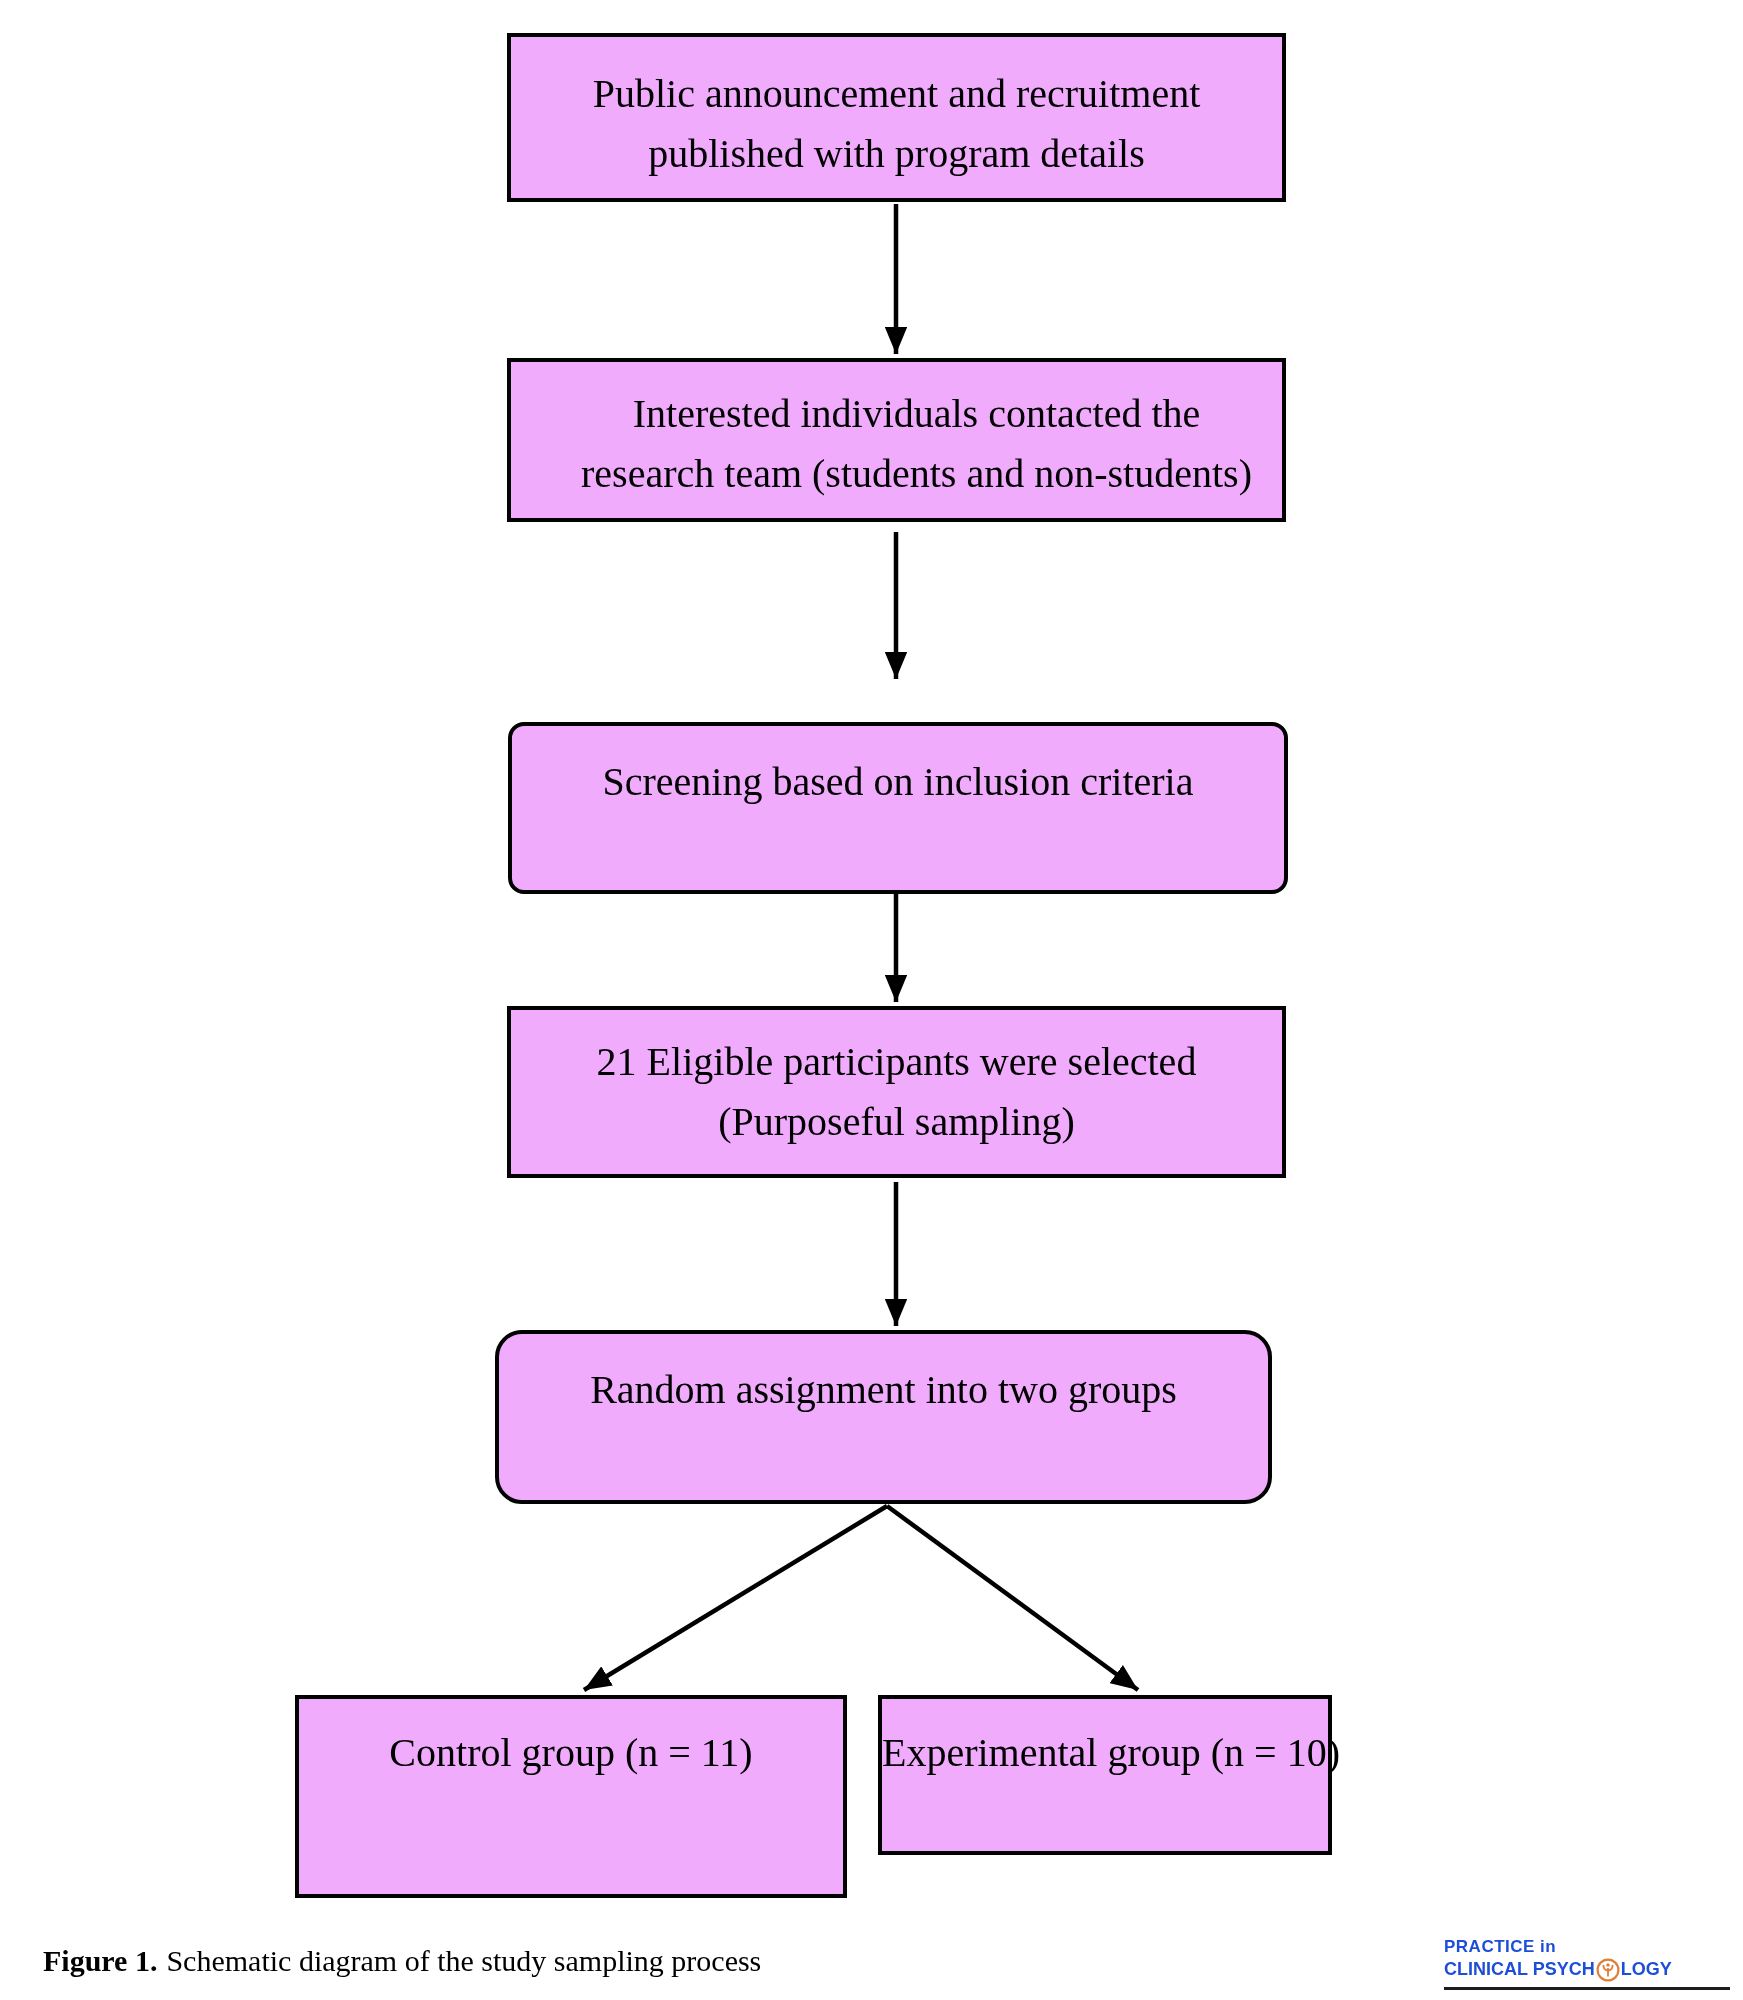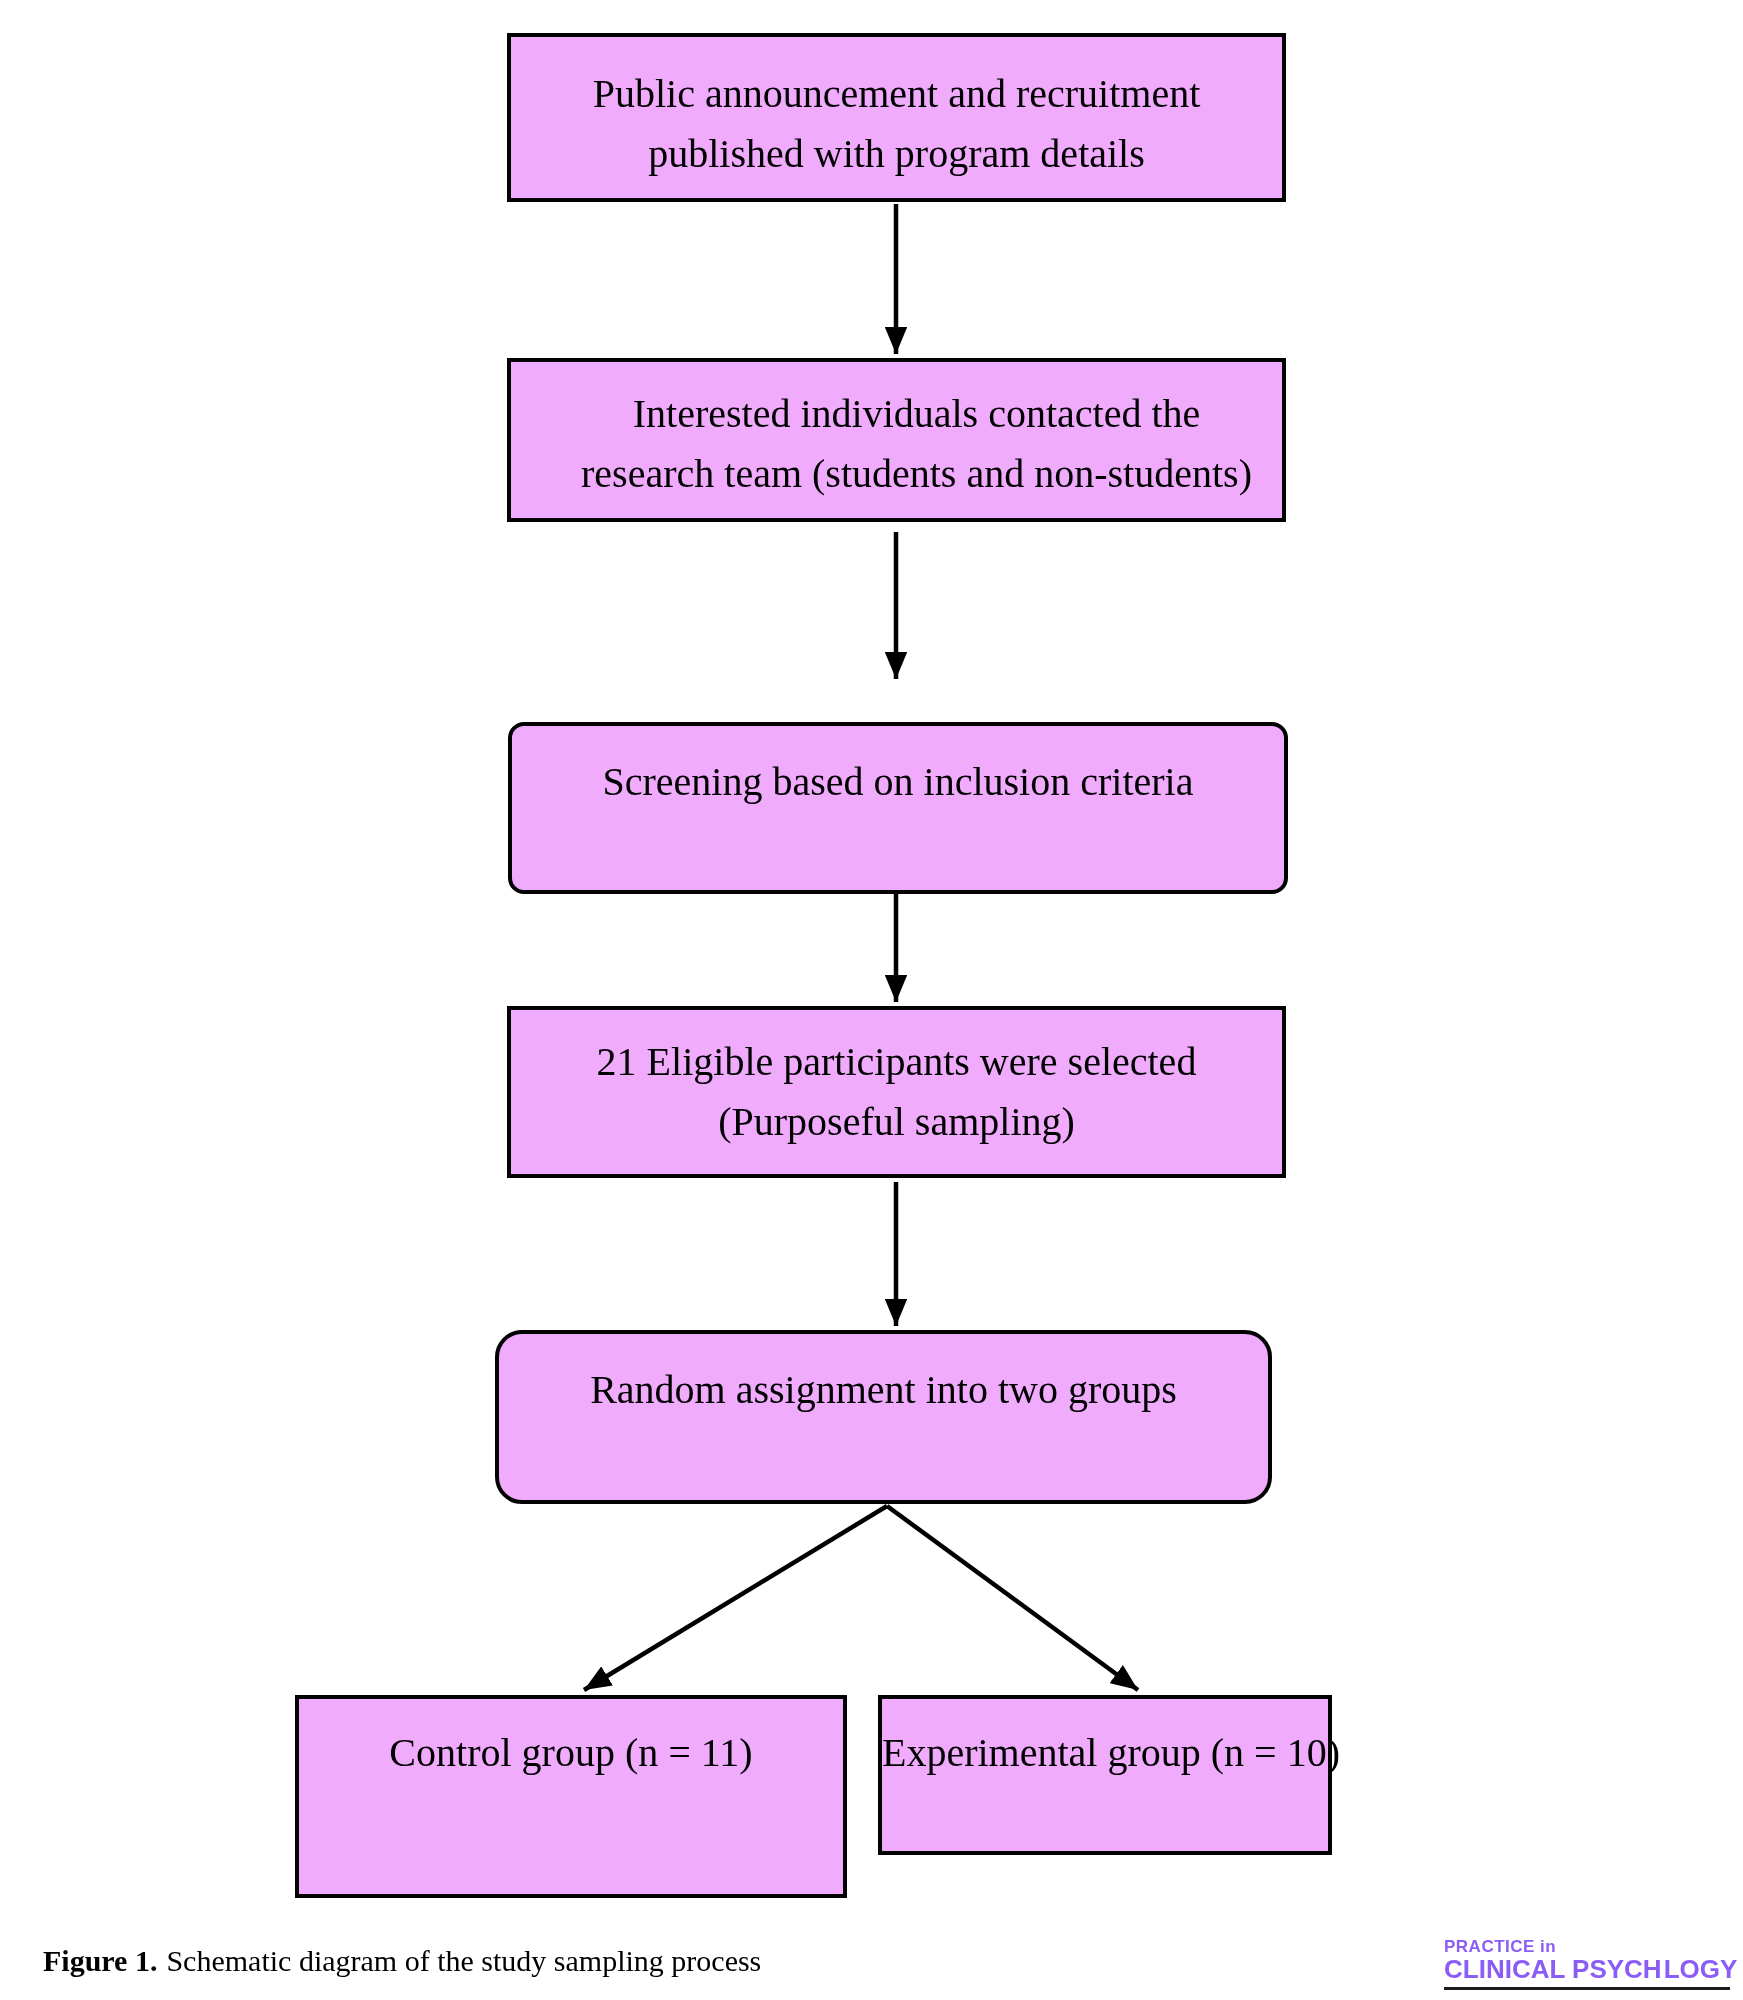--- a/index.html
+++ b/index.html
@@ -55,32 +55,32 @@
   .caption .cap-text  { margin-left: 9px; }
 
   
   .logo {
     position: absolute;
     left: 1444px;
     top: 1938px;
     width: 286px;
     font-family: "Liberation Sans", sans-serif;
     font-weight: bold;
-    color: #8b5cf6;
+    color: #1d4ed8;
     border-bottom: 3px solid #1c1c1c;
     padding-bottom: 4px;
     white-space: nowrap;
   }
   .logo-top {
     font-size: 17px;
     letter-spacing: 0.5px;
     line-height: 18px;
   }
   .logo-bottom {
-    font-size: 26px;
+    font-size: 18px;
     letter-spacing: 0px;
     line-height: 27px;
     display: flex;
     align-items: center;
   }
   .logo-o-icon {
     display: inline-block;
     width: 24px;
     height: 24px;
     margin: 0 1px;

